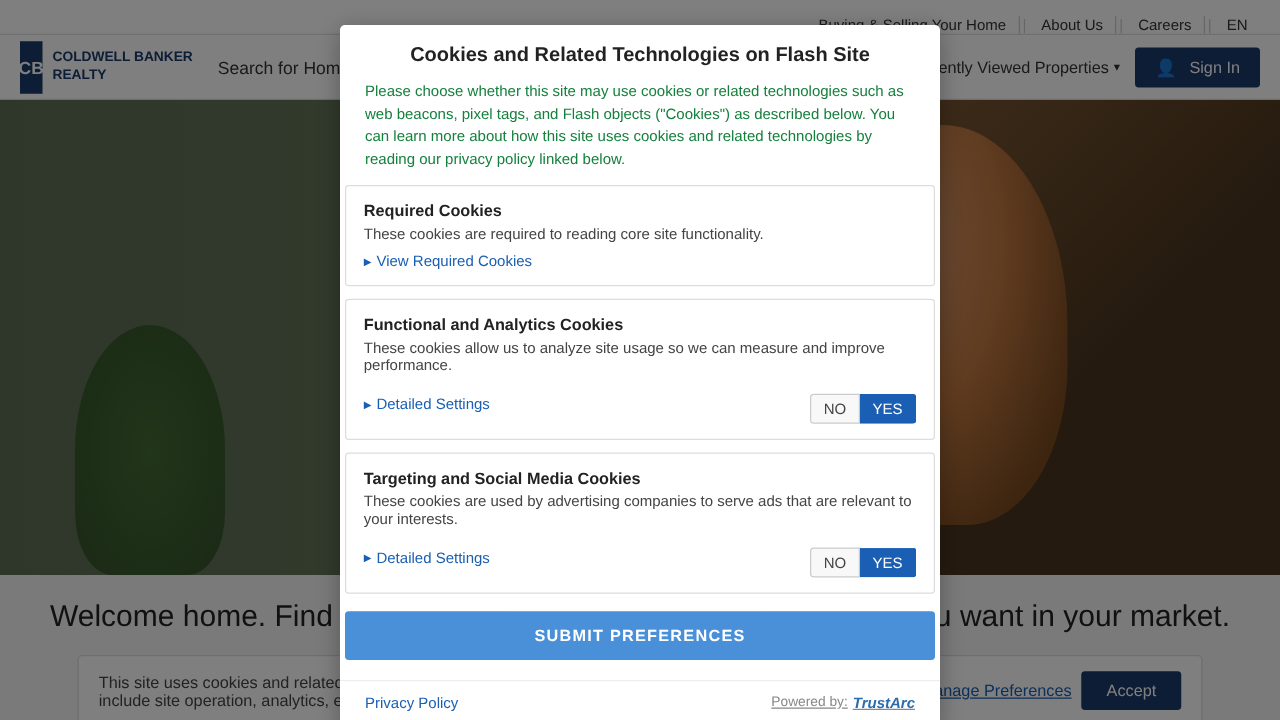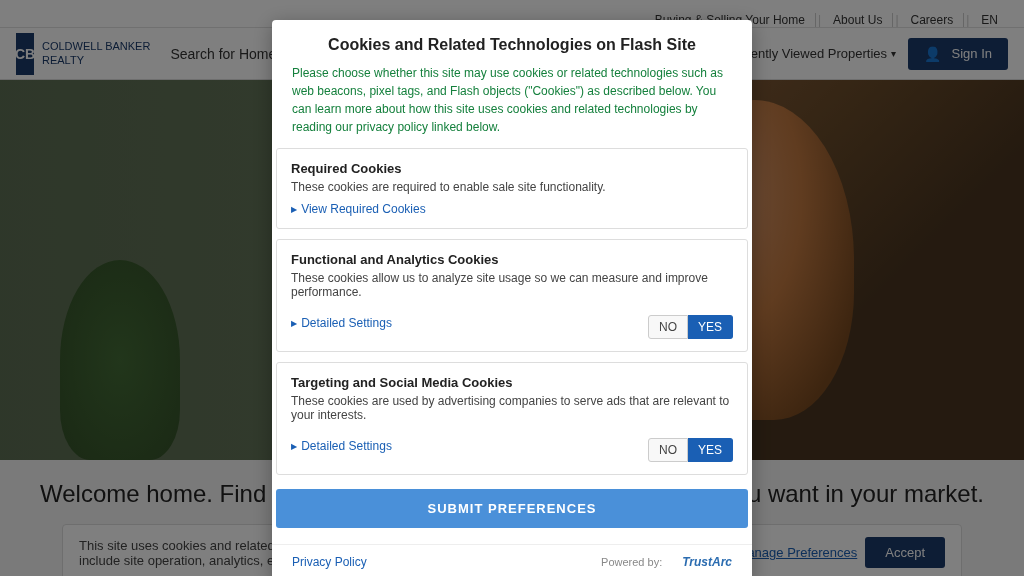--- a/index.html
+++ b/index.html
@@ -53,21 +53,21 @@
       background: #1a3a6b;
       display: flex;
       align-items: center;
       justify-content: center;
       color: white;
       font-weight: bold;
       font-size: 14px;
     }
     .brand-text {
       font-size: 11px;
-      font-weight: normal;
+      font-weight: bold;
       color: #1a3a6b;
       line-height: 1.2;
       text-transform: uppercase;
     }
     .search-homes-btn {
       display: flex;
       align-items: center;
       gap: 4px;
       font-size: 14px;
       color: #333;
@@ -321,21 +321,22 @@
     .privacy-policy-link {
       color: #1a5fb4;
       font-size: 12px;
       text-decoration: none;
     }
     .powered-by {
       font-size: 11px;
       color: #888;
       display: flex;
       align-items: center;
-      gap: 20px;
+      gap: 4px;
+      text-decoration: underline;
     }
     .trustarc-logo {
       font-size: 12px;
       font-weight: bold;
       color: #2b6cb0;
       font-style: italic;
     }
 
     .chevron { font-size: 10px; }
     .person-icon { font-size: 14px; margin-right: 4px; }
@@ -406,21 +407,21 @@
   <div class="modal">
     <div class="modal-header">
       <div class="modal-title">Cookies and Related Technologies on Flash Site</div>
       <div class="modal-desc">Please choose whether this site may use cookies or related technologies such as web beacons, pixel tags, and Flash objects ("Cookies") as described below. You can learn more about how this site uses cookies and related technologies by reading our privacy policy linked below.</div>
     </div>
     <div class="modal-body">
 
       
       <div class="cookie-section">
         <div class="cookie-section-title">Required Cookies</div>
-        <div class="cookie-section-desc">These cookies are required to enable sale site functionality.</div>
+        <div class="cookie-section-desc">These cookies are required to reading core site functionality.</div>
         <a href="#" class="cookie-section-link">View Required Cookies</a>
       </div>
 
       
       <div class="cookie-section">
         <div class="cookie-section-title">Functional and Analytics Cookies</div>
         <div class="cookie-section-desc">These cookies allow us to analyze site usage so we can measure and improve performance.</div>
         <div style="display:flex; justify-content:space-between; align-items:center;">
           <a href="#" class="cookie-section-link">Detailed Settings</a>
           <div class="cookie-section-controls">

